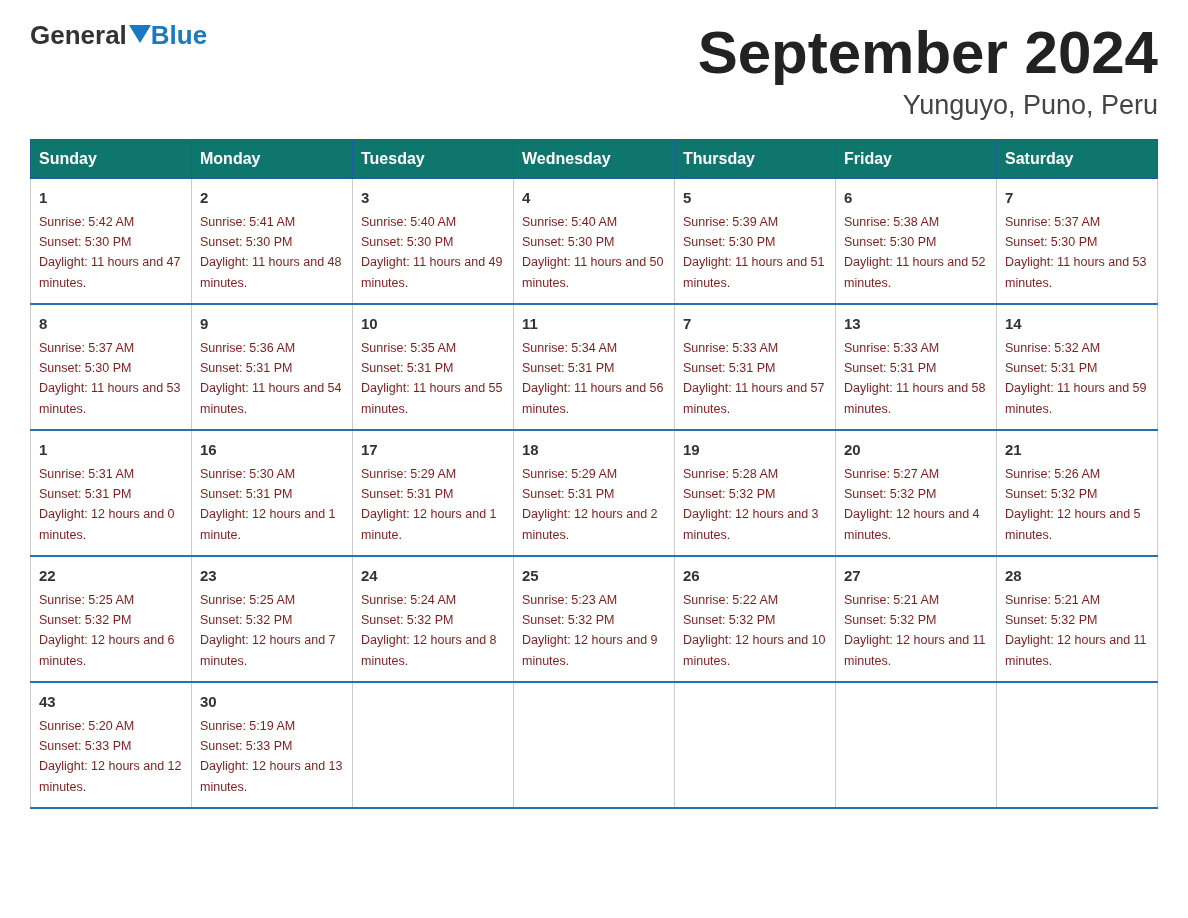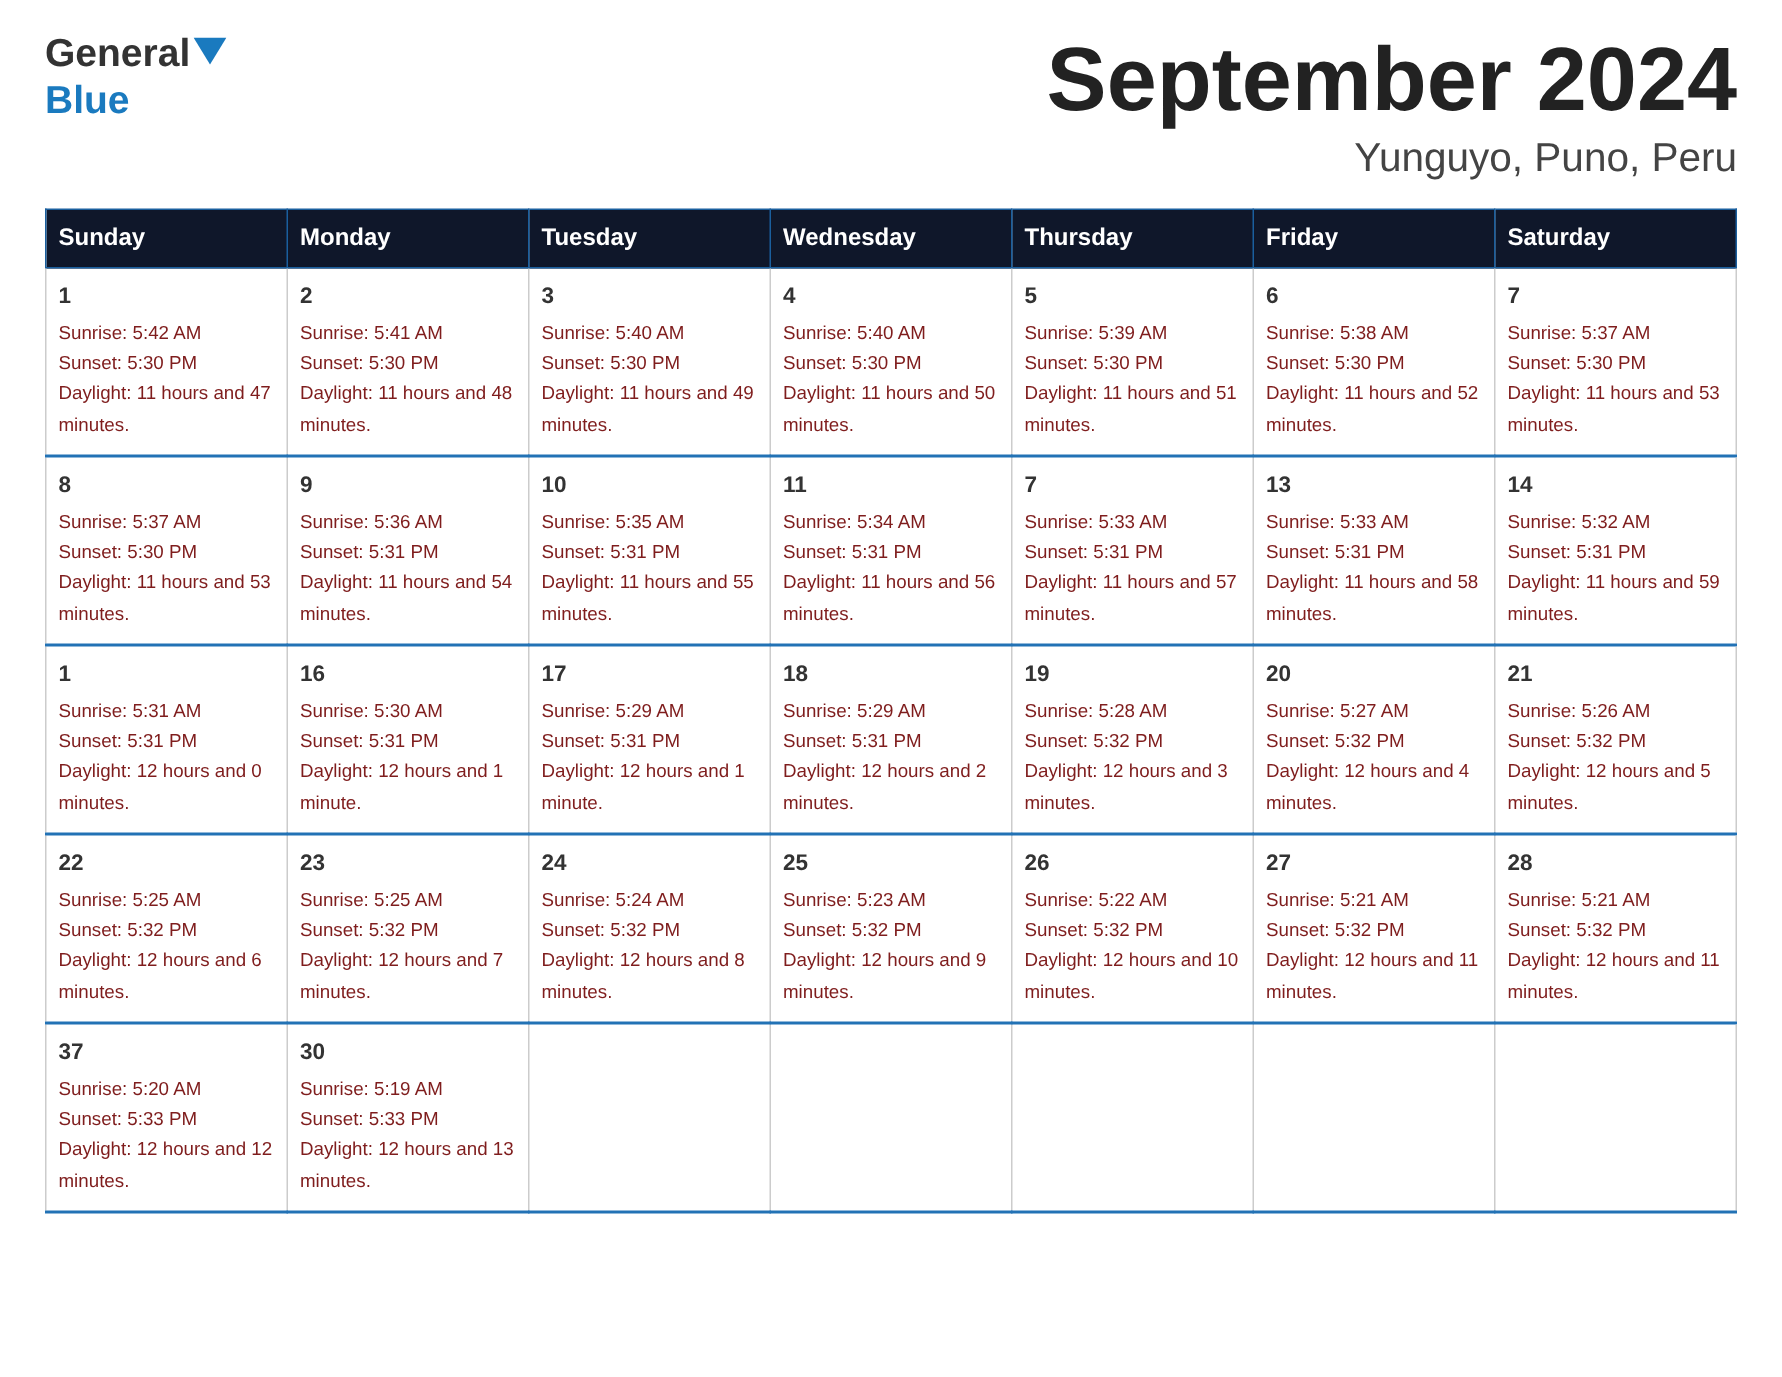--- a/index.html
+++ b/index.html
@@ -24,21 +24,21 @@
     }
     .logo-text-blue {
       font-size: 26px;
       font-weight: bold;
       color: #1a7abf;
       font-family: Arial, sans-serif;
       margin-top: 28px;
     }
     .logo-wrapper {
       display: flex;
-      flex-direction: column;
+      flex-direction: row;
     }
     .logo-row1 {
       display: flex;
       align-items: center;
     }
     .title-section {
       text-align: right;
     }
     .calendar-title {
       font-size: 60px;
@@ -50,21 +50,21 @@
       font-size: 27px;
       color: #444;
       margin-top: 4px;
     }
     table {
       width: 100%;
       border-collapse: collapse;
       table-layout: fixed;
     }
     thead tr th {
-      background-color: #0f172a;
+      background-color: #0f766e;
       color: #fff;
       font-size: 16px;
       font-weight: bold;
       padding: 10px 8px;
       text-align: left;
       border: 1px solid #1a5f9e;
     }
     tbody tr td {
       vertical-align: top;
       padding: 8px 8px 10px 8px;
@@ -163,21 +163,21 @@
       <tr>
         <td><span class="day-number">22</span><span class="day-info">Sunrise: 5:25 AM<br>Sunset: 5:32 PM<br>Daylight: 12 hours and 6 minutes.</span></td>
         <td><span class="day-number">23</span><span class="day-info">Sunrise: 5:25 AM<br>Sunset: 5:32 PM<br>Daylight: 12 hours and 7 minutes.</span></td>
         <td><span class="day-number">24</span><span class="day-info">Sunrise: 5:24 AM<br>Sunset: 5:32 PM<br>Daylight: 12 hours and 8 minutes.</span></td>
         <td><span class="day-number">25</span><span class="day-info">Sunrise: 5:23 AM<br>Sunset: 5:32 PM<br>Daylight: 12 hours and 9 minutes.</span></td>
         <td><span class="day-number">26</span><span class="day-info">Sunrise: 5:22 AM<br>Sunset: 5:32 PM<br>Daylight: 12 hours and 10 minutes.</span></td>
         <td><span class="day-number">27</span><span class="day-info">Sunrise: 5:21 AM<br>Sunset: 5:32 PM<br>Daylight: 12 hours and 11 minutes.</span></td>
         <td><span class="day-number">28</span><span class="day-info">Sunrise: 5:21 AM<br>Sunset: 5:32 PM<br>Daylight: 12 hours and 11 minutes.</span></td>
       </tr>
       <tr>
-        <td><span class="day-number">37</span><span class="day-info">Sunrise: 5:20 AM<br>Sunset: 5:33 PM<br>Daylight: 12 hours and 12 minutes.</span></td>
+        <td><span class="day-number">43</span><span class="day-info">Sunrise: 5:20 AM<br>Sunset: 5:33 PM<br>Daylight: 12 hours and 12 minutes.</span></td>
         <td><span class="day-number">30</span><span class="day-info">Sunrise: 5:19 AM<br>Sunset: 5:33 PM<br>Daylight: 12 hours and 13 minutes.</span></td>
         <td class="empty"></td>
         <td class="empty"></td>
         <td class="empty"></td>
         <td class="empty"></td>
         <td class="empty"></td>
       </tr>
     </tbody>
 </table>
 

